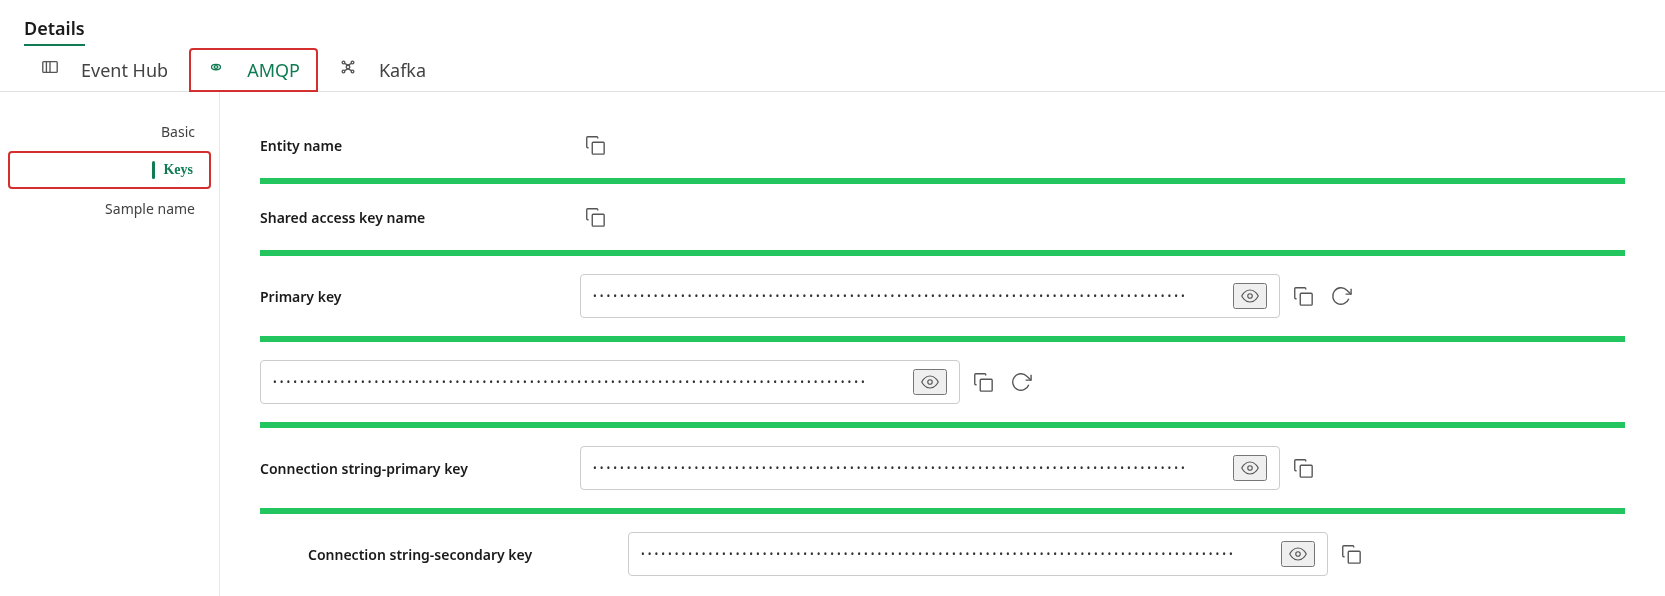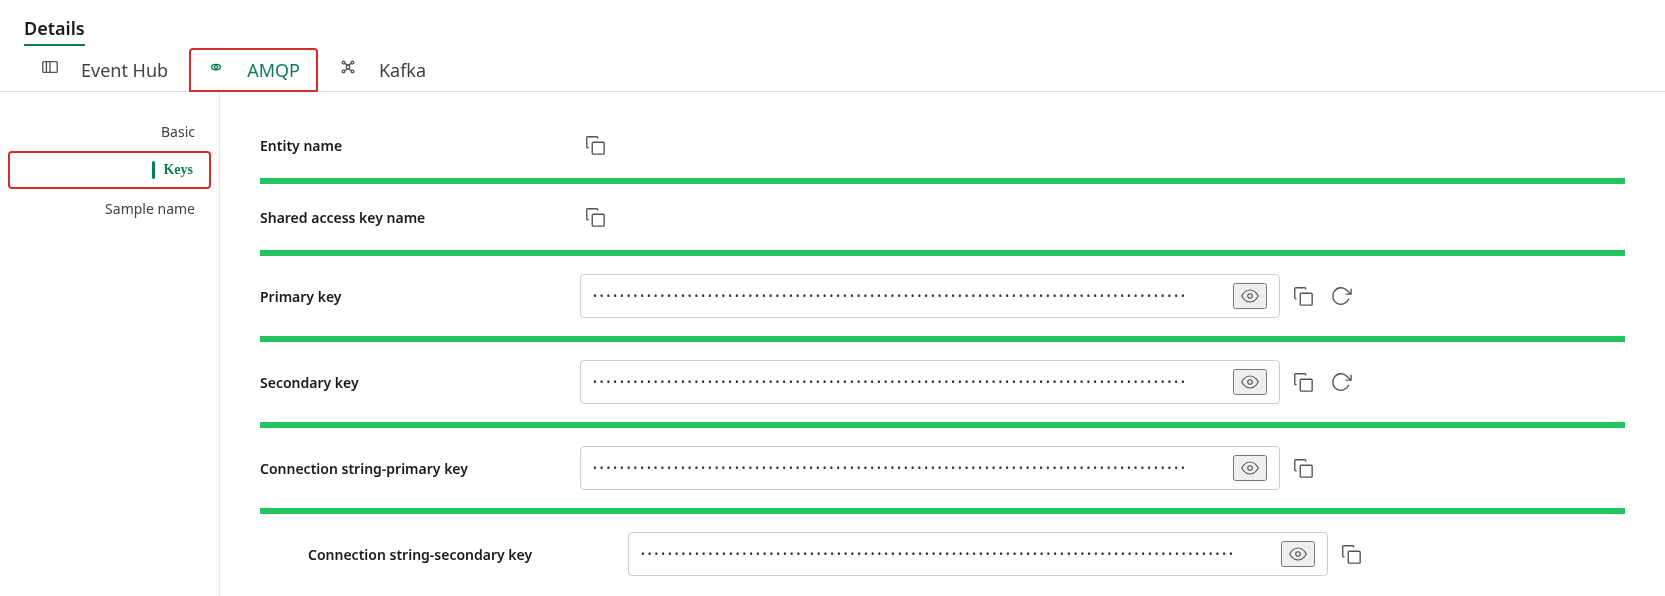--- a/index.html
+++ b/index.html
@@ -327,21 +327,20 @@
           <button class="action-btn">
             <svg class="icon-lg" viewBox="0 0 24 24" fill="none" stroke="#555" stroke-width="1.5">
               <path d="M23 4v6h-6"></path>
               <path d="M20.49 15a9 9 0 11-2.12-9.36L23 10"></path>
             </svg>
           </button>
         </div>
       </div>
 
       <div class="field-row">
-        <div class="field-label">Secondary key</div>
         <div class="field-value-container">
           <div class="field-input-masked">
             <span class="dots">••••••••••••••••••••••••••••••••••••••••••••••••••••••••••••••••••••••••••••••••••••••••</span>
             <button class="eye-icon-btn">
               <svg width="18" height="18" viewBox="0 0 24 24" fill="none" stroke="#555" stroke-width="1.5">
                 <path d="M1 12s4-8 11-8 11 8 11 8-4 8-11 8-11-8-11-8z"></path>
                 <circle cx="12" cy="12" r="3"></circle>
               </svg>
             </button>
           </div>

